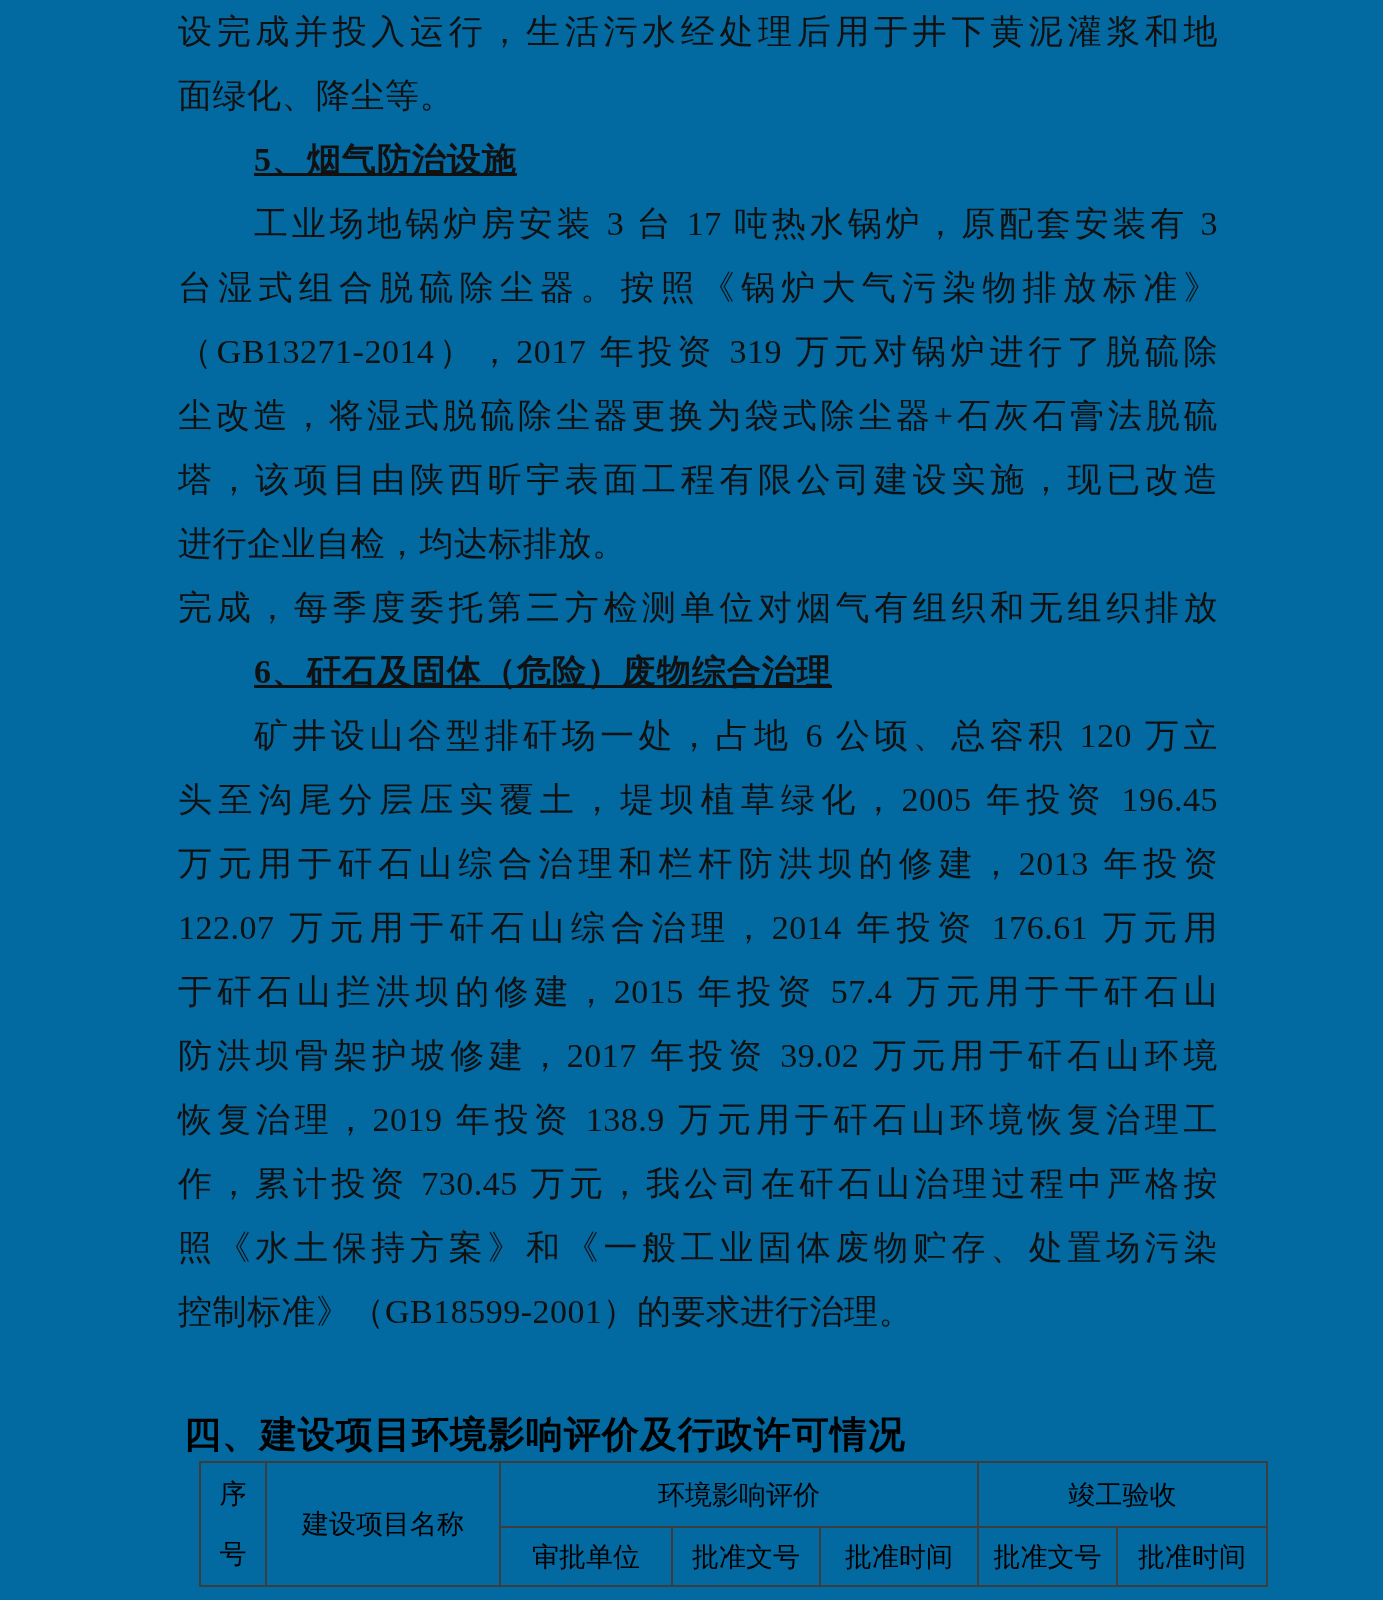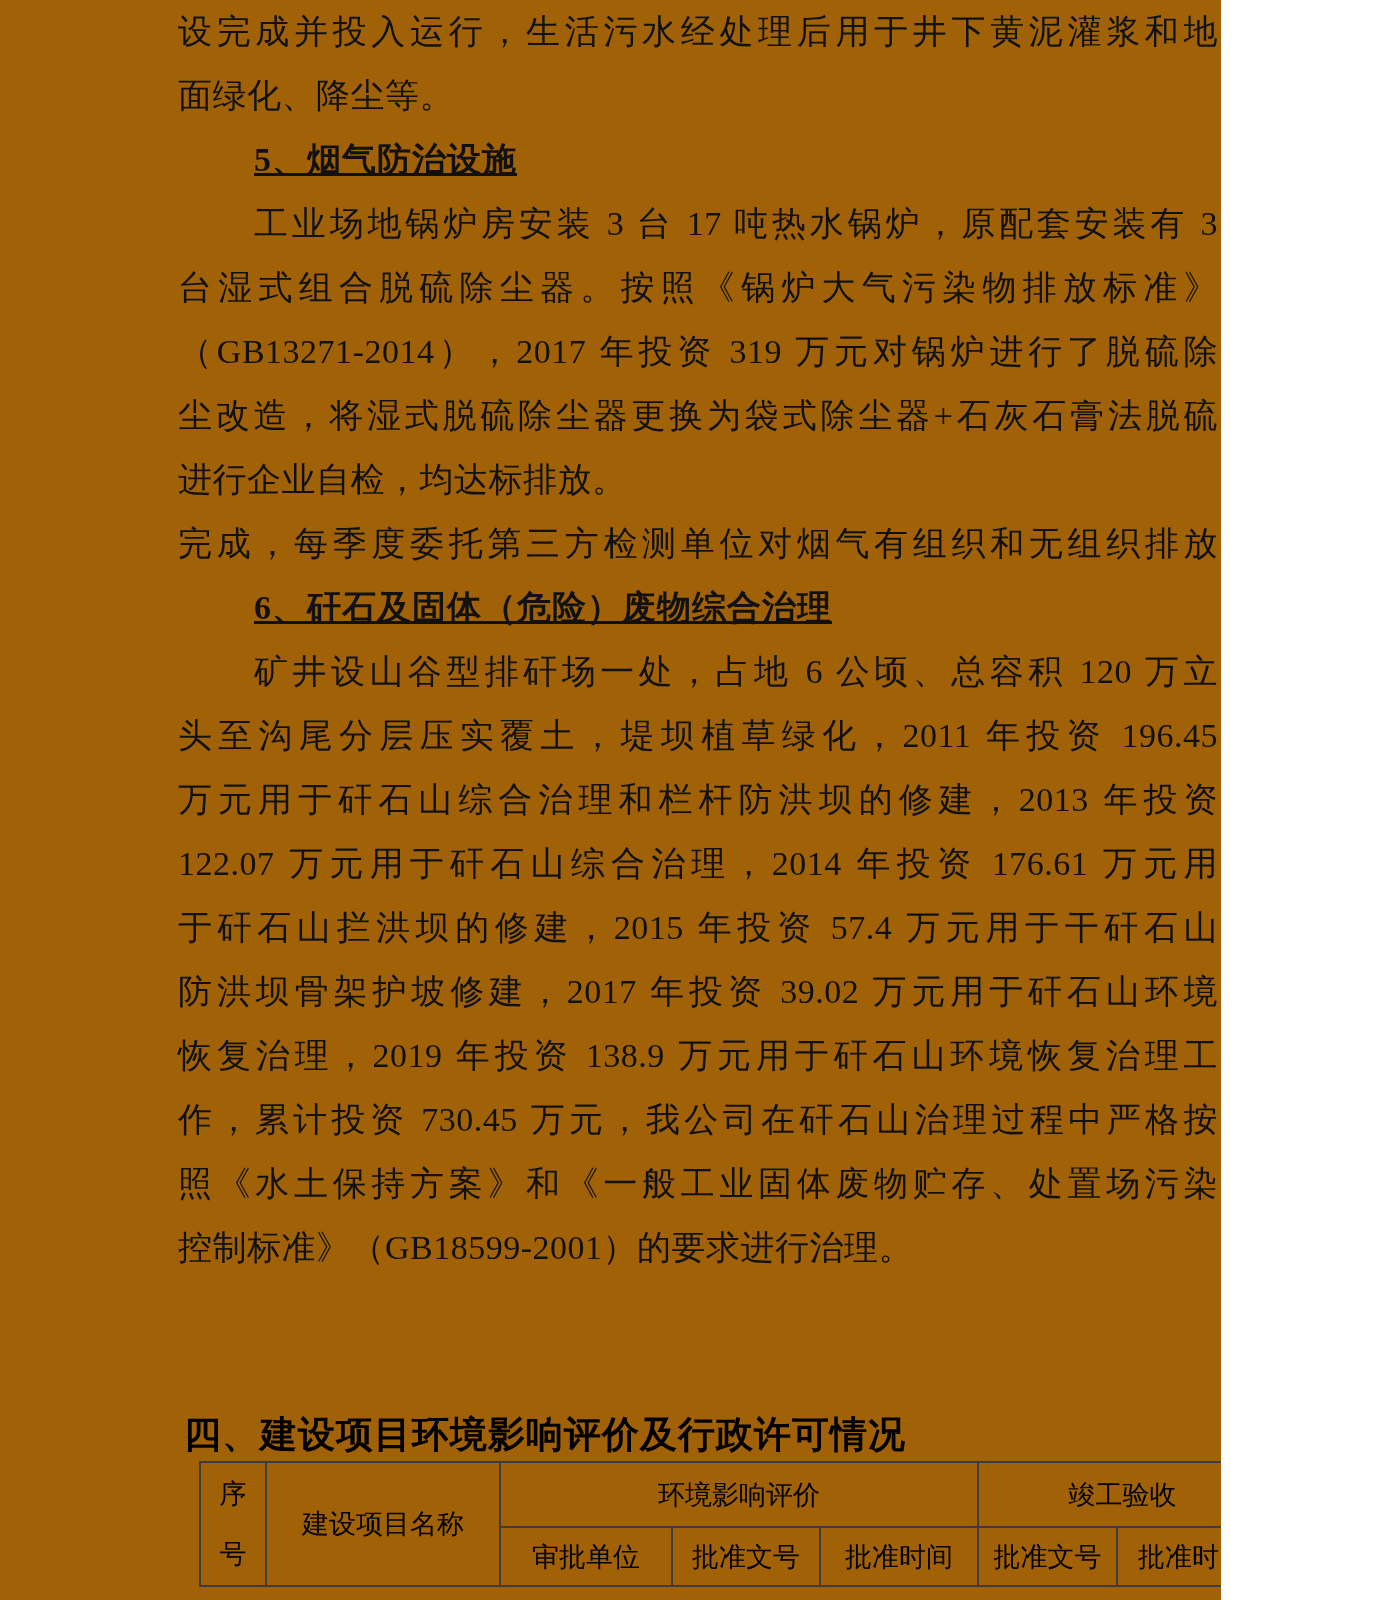--- a/index.html
+++ b/index.html
@@ -1,20 +1,20 @@
 <!DOCTYPE html>
 <html><head>
 <meta charset="utf-8">
 <style>
   html, body { margin: 0; padding: 0; }
   .page {
     position: relative;
-    width: 1221px;
+    width: 1383px;
     height: 1600px;
-    background: #a16207;
+    background: #0369a1;
     color: #111111;
     font-family: "Liberation Serif", "DejaVu Serif", serif;
     overflow: hidden;
   }
   
   .body-lines {
     position: absolute;
     left: 178px;
     top: 0;
     width: 1040px;
@@ -83,25 +83,26 @@
 <div class="page">
 
   <div class="body-lines">
       <div class="line">设完成并投入运行，生活污水经处理后用于井下黄泥灌浆和地</div>
       <div class="line e">面绿化、降尘等。</div>
       <div class="line h ind">5、烟气防治设施</div>
       <div class="line ind">工业场地锅炉房安装 3 台 17 吨热水锅炉，原配套安装有 3</div>
       <div class="line">台湿式组合脱硫除尘器。按照《锅炉大气污染物排放标准》</div>
       <div class="line">（GB13271-2014），2017 年投资 319 万元对锅炉进行了脱硫除</div>
       <div class="line">尘改造，将湿式脱硫除尘器更换为袋式除尘器+石灰石膏法脱硫</div>
+      <div class="line">塔，该项目由陕西昕宇表面工程有限公司建设实施，现已改造</div>
       <div class="line e">进行企业自检，均达标排放。</div>
       <div class="line">完成，每季度委托第三方检测单位对烟气有组织和无组织排放</div>
       <div class="line h ind">6、矸石及固体（危险）废物综合治理</div>
       <div class="line ind">矿井设山谷型排矸场一处，占地 6 公顷、总容积 120 万立</div>
-      <div class="line">头至沟尾分层压实覆土，堤坝植草绿化，2011 年投资 196.45</div>
+      <div class="line">头至沟尾分层压实覆土，堤坝植草绿化，2005 年投资 196.45</div>
       <div class="line">万元用于矸石山综合治理和栏杆防洪坝的修建，2013 年投资</div>
       <div class="line">122.07 万元用于矸石山综合治理，2014 年投资 176.61 万元用</div>
       <div class="line">于矸石山拦洪坝的修建，2015 年投资 57.4 万元用于干矸石山</div>
       <div class="line">防洪坝骨架护坡修建，2017 年投资 39.02 万元用于矸石山环境</div>
       <div class="line">恢复治理，2019 年投资 138.9 万元用于矸石山环境恢复治理工</div>
       <div class="line">作，累计投资 730.45 万元，我公司在矸石山治理过程中严格按</div>
       <div class="line">照《水土保持方案》和《一般工业固体废物贮存、处置场污染</div>
       <div class="line e">控制标准》（GB18599-2001）的要求进行治理。</div>
     </div>
 

